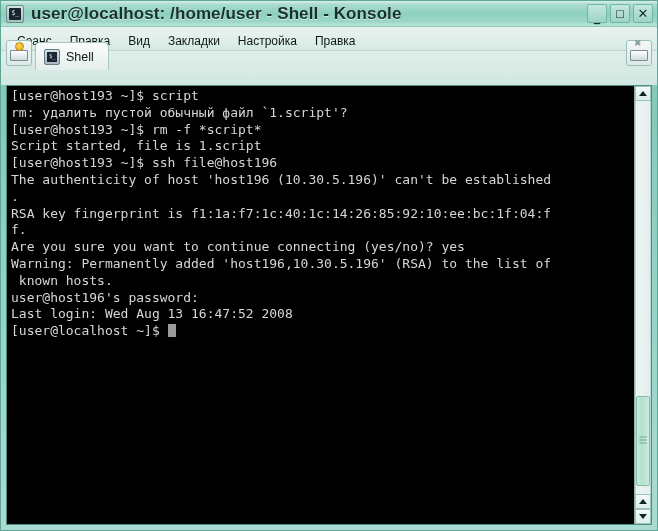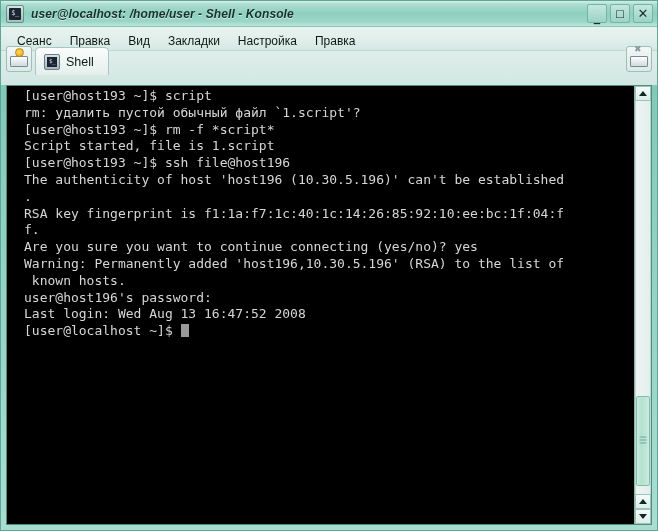--- a/index.html
+++ b/index.html
@@ -65,28 +65,27 @@
     text-align: center;
     font-family: "DejaVu Sans Mono", monospace;
     font-size: 7px;
     line-height: 10px;
     color: #d4dde4;
     z-index: 2;
     letter-spacing: -0.5px;
   }
   .title-text {
     flex: 1 1 auto;
-    font-size: 12px;
+    font-size: 17px;
     font-weight: bold;
     color: #17312a;
     white-space: nowrap;
     overflow: hidden;
     text-shadow: 0 1px 0 rgba(255,255,255,0.55);
     letter-spacing: 0.1px;
-    font-style: italic;
   }
   .title-buttons {
     display: flex;
     gap: 3px;
     flex: 0 0 auto;
   }
   .tbtn {
     width: 20px;
     height: 19px;
     border: 1px solid #72b5a5;
@@ -126,21 +125,21 @@
     padding: 2px 9px;
     cursor: pointer;
     white-space: nowrap;
   }
 
   
   .tabbar {
     height: 34px;
     flex: 0 0 34px;
     display: flex;
-    align-items: center;
+    align-items: flex-end;
     padding: 0 5px 16px 5px;
     background: linear-gradient(to bottom, #dfeeea 0%, #d2e7e1 100%);
     box-sizing: border-box;
     position: relative;
   }
   .tb-newbtn {
     width: 26px;
     height: 26px;
     margin-bottom: 3px;
     margin-right: 3px;
@@ -257,21 +256,21 @@
     border: 1px solid #4f8d80;
     background: #000;
     display: flex;
     box-sizing: border-box;
     overflow: hidden;
     box-shadow: inset 0 0 0 1px #000;
   }
   .term {
     flex: 1 1 auto;
     background: #000000;
-    padding: 2px 0 0 17px;
+    padding: 2px 0 0 4px;
     overflow: hidden;
     box-sizing: border-box;
   }
   .term-line {
     font-family: "DejaVu Sans Mono", monospace;
     font-size: 13px;
     line-height: 16.8px;
     color: #d6d6d6;
     white-space: pre;
     letter-spacing: 0px;

